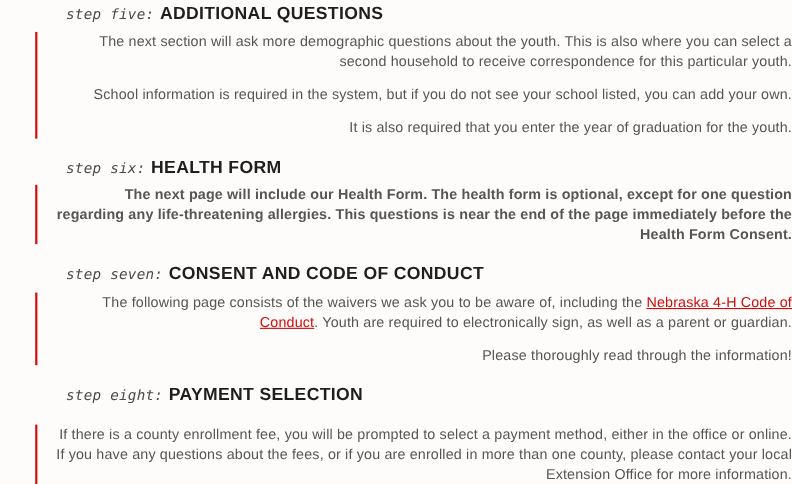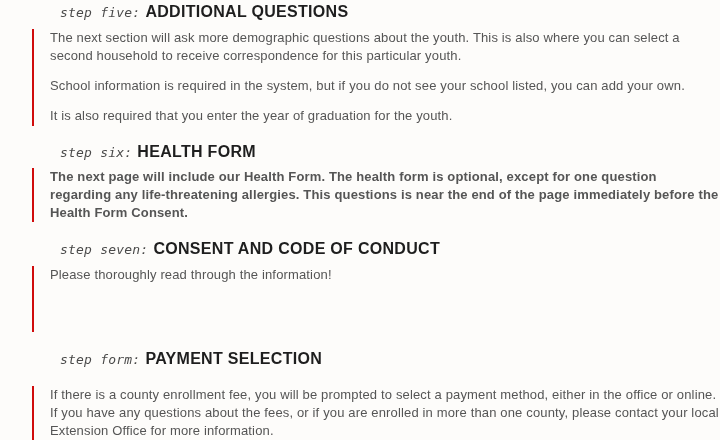--- a/index.html
+++ b/index.html
@@ -47,20 +47,21 @@
       border-left: 2px solid #d00c0c;
       padding-left: 16px;
     }
     .para {
       margin: 0;
       font-family: "Liberation Sans", sans-serif;
       font-size: 13px;
       line-height: 18px;
       color: #555555;
       letter-spacing: 0.15px;
+      text-align: right;
     }
     .para + .para { margin-top: 12px; }
     .link {
       color: #d00c0c;
       text-decoration: underline;
       cursor: pointer;
     }
   </style>
 </head>
 <body>
@@ -86,25 +87,28 @@
     <p class="para">The next page will include our Health Form. The health form is optional, except for one question regarding any life-threatening allergies. This questions is near the end of the page immediately before the Health Form Consent.</p>
   </div>
 </section>
 
 <section class="step" style="top:0;">
   <div class="step-heading" style="top:239px;">
     <span class="step-label">step seven:</span>
     <span class="step-title">CONSENT AND CODE OF CONDUCT</span>
   </div>
   <div class="step-body" style="top:266px; height:66px;">
+    <p class="para">
+      <span>The following page consists of the waivers we ask you to be aware of, including the </span><a class="link">Nebraska 4-H Code of Conduct</a><span>. Youth are required to electronically sign, as well as a parent or guardian.</span>
+    </p>
     <p class="para">Please thoroughly read through the information!</p>
   </div>
 </section>
 
 <section class="step" style="top:0;">
   <div class="step-heading" style="top:349px;">
-    <span class="step-label">step form:</span>
+    <span class="step-label">step eight:</span>
     <span class="step-title">PAYMENT SELECTION</span>
   </div>
   <div class="step-body" style="top:375px; height:54px;margin-top:11px;">
     <p class="para">If there is a county enrollment fee, you will be prompted to select a payment method, either in the office or online. If you have any questions about the fees, or if you are enrolled in more than one county, please contact your local Extension Office for more information.</p>
   </div>
 </section>
 
 </body></html>

